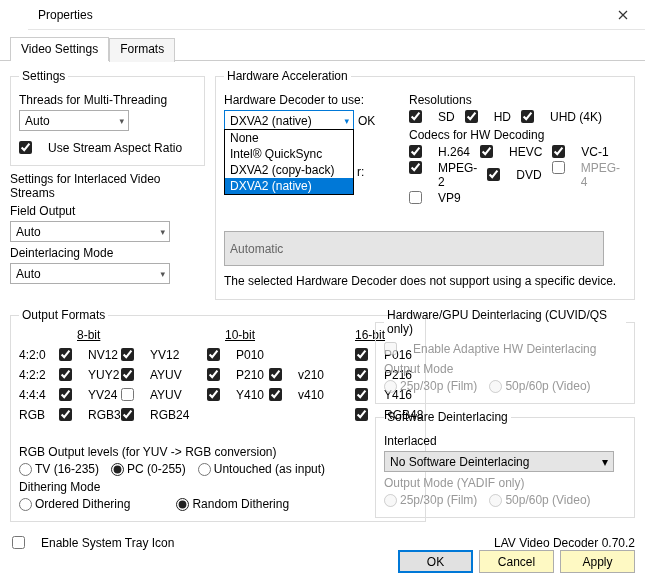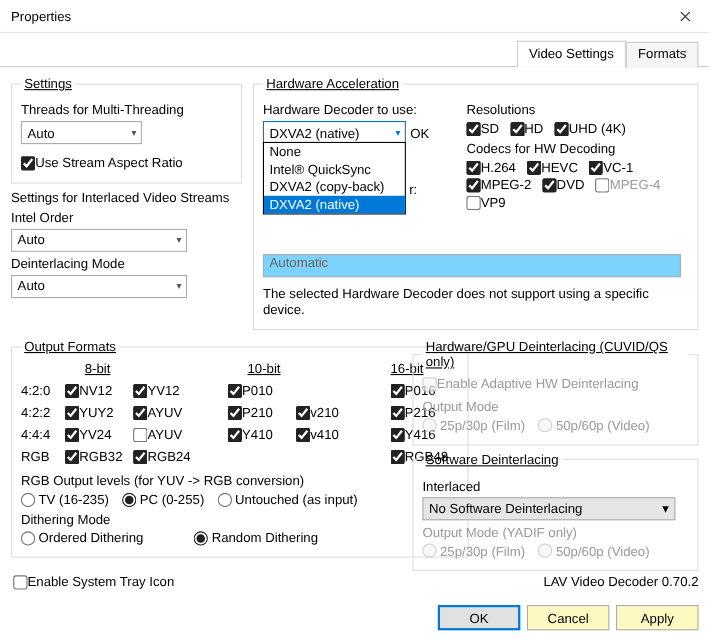--- a/index.html
+++ b/index.html
@@ -10,65 +10,65 @@
     background: #fff;
     color: #000;
     width: 645px; height: 580px;
     overflow: hidden;
   }
   .titlebar {
     height: 30px;
     display: flex; align-items: center;
     padding: 0 0 0 10px;
     border-bottom: 1px solid #e5e5e5;
+    margin-left: 28px;
   }
   .titlebar .title { flex: 1; }
   .titlebar .close {
     width: 45px; height: 30px;
     display: flex; align-items: center; justify-content: center;
     font-size: 14px;
   }
   .tabs {
     display: flex;
     padding: 6px 10px 0 10px;
     border-bottom: 1px solid #ccc;
-    justify-content: flex-end;
   }
   .tab {
     padding: 4px 10px 5px 10px;
     border: 1px solid #ccc;
     border-bottom: none;
     background: #fff;
     margin-right: 0px;
     position: relative;
     top: 1px;
   }
   .tab.inactive { background: #f5f5f5; top: 2px; padding: 3px 10px 4px 10px; }
   .content {
     padding: 8px 10px;
     position: relative;
   }
   fieldset {
     border: 1px solid #ddd;
     margin: 0 0 6px 0;
     padding: 6px 8px 8px 8px;
   }
-  legend { padding: 0 3px; text-decoration: underline; }
+  legend { padding: 0 3px; }
   .row { display: flex; align-items: center; gap: 4px; margin: 2px 0;}
   .lbl { margin: 4px 0 3px 0; }
   .disabled { color: #999; }
   select, .fake-select {
     font: inherit; height: 21px; padding: 1px 2px; border: 1px solid #adadad; background:#fff;
   }
   .fake-select {
     display: inline-flex; align-items: center; justify-content: space-between;
     padding: 0 4px 0 5px;
   }
   .fake-select .arrow { font-size: 9px; color:#555; }
-  .cb { display: inline-flex; align-items: center; gap: 0; margin-right: 6px;}
+  .cb { display: inline-flex; align-items: flex-start; gap: 16px; margin-right: 6px;}
   .cb input { margin:0; }
   input[type=checkbox], input[type=radio] { accent-color: #222; }
   .cols { display: flex; gap: 10px; }
   .grid-of {
     display: grid;
     grid-template-columns: 40px repeat(2,62px) 24px repeat(2,62px) 24px 62px;
     row-gap: 6px; align-items: center;
   }
   .of-header { font-weight: normal; text-decoration: underline; }
   .rb { display: inline-flex; align-items: center; gap: 3px; margin-right: 8px;}
@@ -93,22 +93,22 @@
     background: #fff;
     z-index: 100;
   }
   .dropdown-open .opt { padding: 1px 5px; white-space:nowrap;}
   .dropdown-open .opt.sel { background:#0078d7; color:#fff;}
   .algo-select {
     width: 230px; height:21px; background:#e5e5e5; border:1px solid #adadad;
     display:inline-flex; align-items:center; justify-content:space-between; padding:0 5px;
   }
   .hw-device {
-    width: 380px; height:21px; background:#7dd3fc; border:1px solid #adadad;
-    display:inline-flex; align-items:flex-start; padding:0 5px; color:#666;
+    width: 380px; height:35px; background:#e5e5e5; border:1px solid #adadad;
+    display:inline-flex; align-items:center; padding:0 5px; color:#666;
   }
   .grey-cb { accent-color:#ccc; }
 </style>
 </head>
 <body>
 
 <div class="titlebar">
   <span class="title">Properties</span>
   <div class="close">
     <svg width="10" height="10" viewBox="0 0 10 10">
@@ -134,21 +134,21 @@
         <span>Auto</span>
             <span class="arrow">▾</span>
       </div>
       <div style="height:10px"></div>
       <label class="cb">
         <input type="checkbox" checked="" style="">
             <span>Use Stream Aspect Ratio</span>
       </label>
     </fieldset>
     <div class="lbl">Settings for Interlaced Video Streams</div>
-    <div class="lbl">Intel Order</div>
+    <div class="lbl">Field Output</div>
     <div class="fake-select" style="width:160px">
       <span>Auto</span>
           <span class="arrow">▾</span>
     </div>
     <div class="lbl">Deinterlacing Mode</div>
     <div class="fake-select" style="width:160px">
       <span>Auto</span>
           <span class="arrow">▾</span>
     </div>
   </div>
@@ -331,21 +331,21 @@
         <span></span>
             <span></span>
             <span></span>
             <span></span>
         <label class="cb">
               <input type="checkbox" checked="" style="">
               <span>RGB48</span>
             </label>
       </div>
 
-      <div class="lbl" style="margin-top:8px">RGB Output levels (for YUV -&gt; RGB conversion)</div>
+      <div class="lbl" style="margin-top:23px">RGB Output levels (for YUV -&gt; RGB conversion)</div>
       <div class="row">
         <label class="rb">
               <input type="radio" name="rgblvl" style="">
               <span>TV (16-235)</span>
             </label>
         <label class="rb">
               <input type="radio" name="rgblvl" checked="" style="">
               <span>PC (0-255)</span>
             </label>
         <label class="rb">
@@ -418,13 +418,13 @@
     </label>
   <span class="spacer"></span>
   <span>LAV Video Decoder 0.70.2</span>
 </div>
 <div style="position:absolute; right:10px; bottom:7px; display:flex;">
   <button class="btn primary"><span>OK</span></button>
   <button class="btn"><span>Cancel</span></button>
   <button class="btn"><span>Apply</span></button>
 </div>
 
-<style>.footer{bottom:34px;}</style>
+<style>.footer{bottom:20px;}</style>
 
 </body></html>

